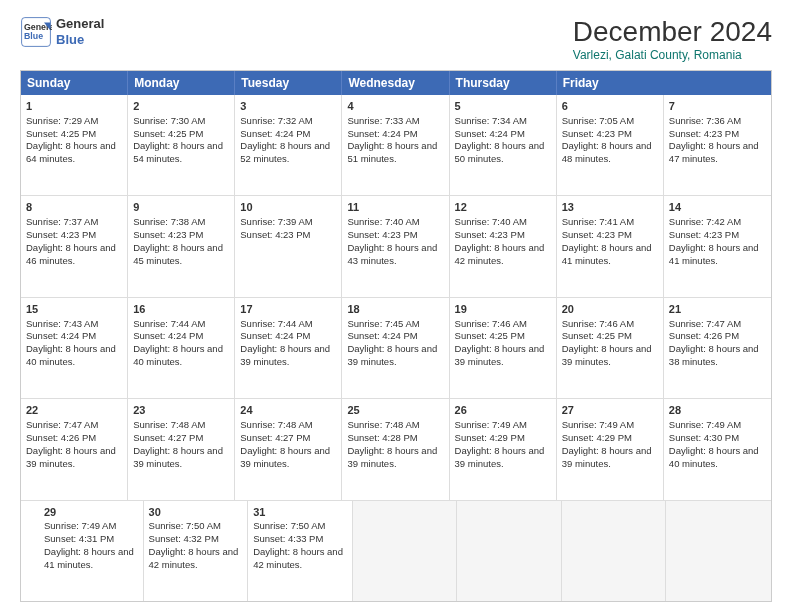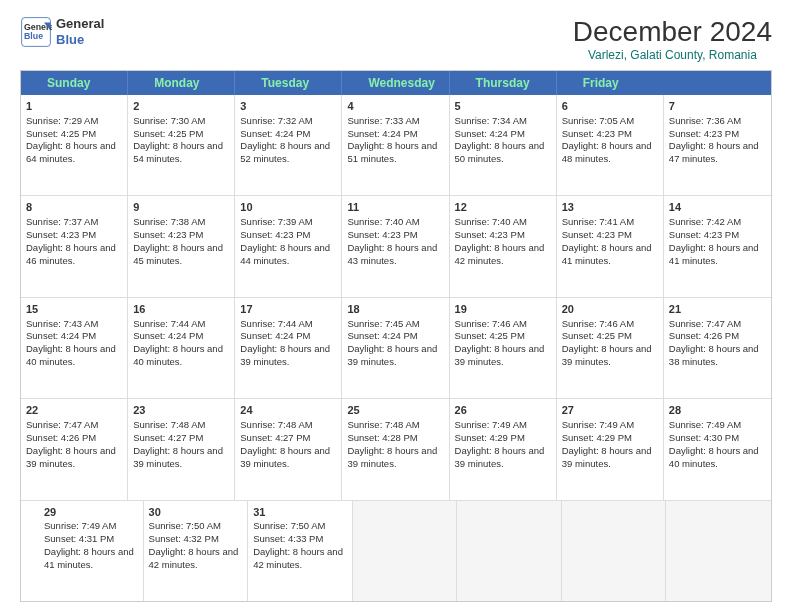--- a/index.html
+++ b/index.html
@@ -32,21 +32,21 @@
       font-size: 13px;
       font-weight: bold;
       line-height: 1.2;
       color: #333;
     }
     .logo-icon {
       width: 32px;
       height: 32px;
     }
     .title-block {
-      text-align: center;
+      text-align: left;
     }
     .main-title {
       font-size: 28px;
       font-weight: normal;
       color: #333;
     }
     .subtitle {
       font-size: 12px;
       color: #0f766e;
     }
@@ -55,27 +55,26 @@
       display: flex;
       flex-direction: column;
       border: 1px solid #ccc;
     }
     .cal-header {
       display: grid;
       grid-template-columns: repeat(7, 1fr);
       background: #3d6ab5;
     }
     .cal-header-cell {
-      color: #86efac;
+      color: #ffffff;
       font-size: 12px;
       font-weight: bold;
       padding: 5px 6px;
       text-align: left;
       border-right: 1px solid #5a7fc4;
-      margin-left: 20px;
     }
     .cal-header-cell:last-child { border-right: none; }
     .cal-body {
       flex: 1;
       display: flex;
       flex-direction: column;
     }
     .cal-row {
       display: grid;
       grid-template-columns: repeat(7, 1fr);
@@ -139,21 +138,21 @@
           <div class="cal-cell"><span class="day-num">2</span><span>Sunrise: 7:30 AM</span><br><span>Sunset: 4:25 PM</span><br><span>Daylight: 8 hours and 54 minutes.</span></div>
           <div class="cal-cell"><span class="day-num">3</span><span>Sunrise: 7:32 AM</span><br><span>Sunset: 4:24 PM</span><br><span>Daylight: 8 hours and 52 minutes.</span></div>
           <div class="cal-cell"><span class="day-num">4</span><span>Sunrise: 7:33 AM</span><br><span>Sunset: 4:24 PM</span><br><span>Daylight: 8 hours and 51 minutes.</span></div>
           <div class="cal-cell"><span class="day-num">5</span><span>Sunrise: 7:34 AM</span><br><span>Sunset: 4:24 PM</span><br><span>Daylight: 8 hours and 50 minutes.</span></div>
           <div class="cal-cell"><span class="day-num">6</span><span>Sunrise: 7:05 AM</span><br><span>Sunset: 4:23 PM</span><br><span>Daylight: 8 hours and 48 minutes.</span></div>
           <div class="cal-cell"><span class="day-num">7</span><span>Sunrise: 7:36 AM</span><br><span>Sunset: 4:23 PM</span><br><span>Daylight: 8 hours and 47 minutes.</span></div>
         </div>
         <div class="cal-row">
           <div class="cal-cell"><span class="day-num">8</span><span>Sunrise: 7:37 AM</span><br><span>Sunset: 4:23 PM</span><br><span>Daylight: 8 hours and 46 minutes.</span></div>
           <div class="cal-cell"><span class="day-num">9</span><span>Sunrise: 7:38 AM</span><br><span>Sunset: 4:23 PM</span><br><span>Daylight: 8 hours and 45 minutes.</span></div>
-          <div class="cal-cell"><span class="day-num">10</span><span>Sunrise: 7:39 AM</span><br><span>Sunset: 4:23 PM</span><br><span>Daylight: 8 hours and 44 minutes.</span></div>
+          <div class="cal-cell"><span class="day-num">10</span><span>Sunrise: 7:39 AM</span><br><span>Sunset: 4:23 PM</span><br></div>
           <div class="cal-cell"><span class="day-num">11</span><span>Sunrise: 7:40 AM</span><br><span>Sunset: 4:23 PM</span><br><span>Daylight: 8 hours and 43 minutes.</span></div>
           <div class="cal-cell"><span class="day-num">12</span><span>Sunrise: 7:40 AM</span><br><span>Sunset: 4:23 PM</span><br><span>Daylight: 8 hours and 42 minutes.</span></div>
           <div class="cal-cell"><span class="day-num">13</span><span>Sunrise: 7:41 AM</span><br><span>Sunset: 4:23 PM</span><br><span>Daylight: 8 hours and 41 minutes.</span></div>
           <div class="cal-cell"><span class="day-num">14</span><span>Sunrise: 7:42 AM</span><br><span>Sunset: 4:23 PM</span><br><span>Daylight: 8 hours and 41 minutes.</span></div>
         </div>
         <div class="cal-row">
           <div class="cal-cell"><span class="day-num">15</span><span>Sunrise: 7:43 AM</span><br><span>Sunset: 4:24 PM</span><br><span>Daylight: 8 hours and 40 minutes.</span></div>
           <div class="cal-cell"><span class="day-num">16</span><span>Sunrise: 7:44 AM</span><br><span>Sunset: 4:24 PM</span><br><span>Daylight: 8 hours and 40 minutes.</span></div>
           <div class="cal-cell"><span class="day-num">17</span><span>Sunrise: 7:44 AM</span><br><span>Sunset: 4:24 PM</span><br><span>Daylight: 8 hours and 39 minutes.</span></div>
           <div class="cal-cell"><span class="day-num">18</span><span>Sunrise: 7:45 AM</span><br><span>Sunset: 4:24 PM</span><br><span>Daylight: 8 hours and 39 minutes.</span></div>

